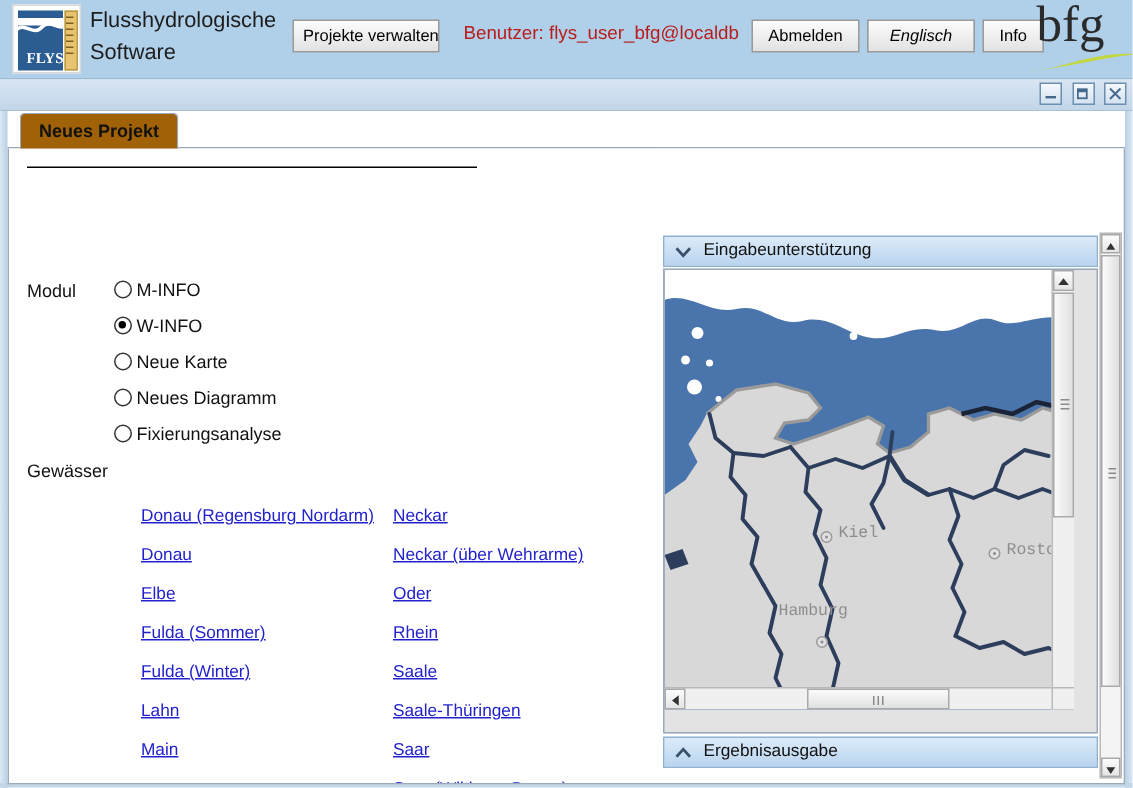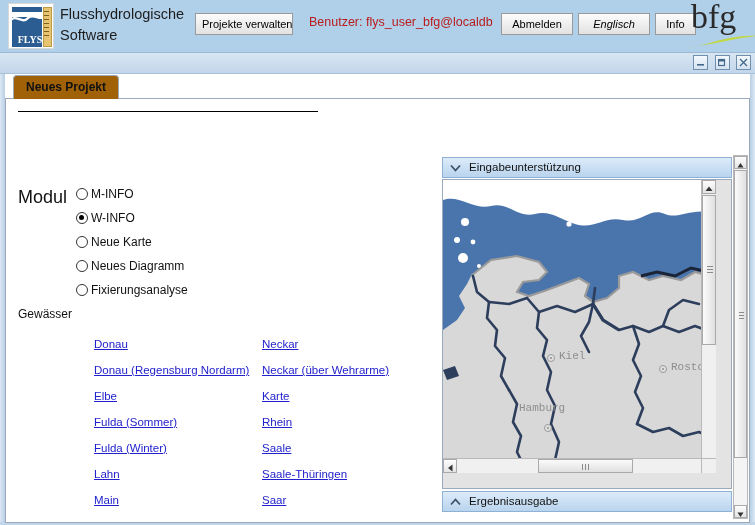--- a/index.html
+++ b/index.html
@@ -180,21 +180,21 @@
   }
 
   
   .divider-rule {
     position: absolute; left: 12px; top: 12px;
     width: 300px; height: 0;
     border-top: 1px solid #000;
   }
   .lbl-modul {
     position: absolute; left: 12px; top: 88px;
-    font-size: 18px; color: #111; text-align: right;
+    font-size: 12px; color: #111; text-align: right;
   }
   .radio-group { position: absolute; left: 70px; top: 85px; }
   .radio-row {
     position: relative;
     height: 24px;
     cursor: pointer;
     white-space: nowrap;
   }
   .radio-dot {
     display: inline-block;
@@ -445,33 +445,33 @@
       </div>
       <div class="radio-row">
         <span class="radio-dot"></span><span class="radio-label">Fixierungsanalyse</span>
       </div>
     </div>
 
     <div class="lbl-gewaesser">Gewässer</div>
 
     <div class="river-cols">
       <div class="river-col c1">
+        <a class="river-link">Donau (Regensburg Nordarm)</a>
         <a class="river-link">Donau</a>
-        <a class="river-link">Donau (Regensburg Nordarm)</a>
         <a class="river-link">Elbe</a>
         <a class="river-link">Fulda (Sommer)</a>
         <a class="river-link">Fulda (Winter)</a>
         <a class="river-link">Lahn</a>
         <a class="river-link">Main</a>
 
       </div>
       <div class="river-col c2">
         <a class="river-link">Neckar</a>
         <a class="river-link">Neckar (über Wehrarme)</a>
-        <a class="river-link">Karte</a>
+        <a class="river-link">Oder</a>
         <a class="river-link">Rhein</a>
         <a class="river-link">Saale</a>
         <a class="river-link">Saale-Thüringen</a>
         <a class="river-link">Saar</a>
         <a class="river-link">Saar (Wiltinger Bogen)</a>
 
       </div>
     </div>
 
     <div class="right-panel">

